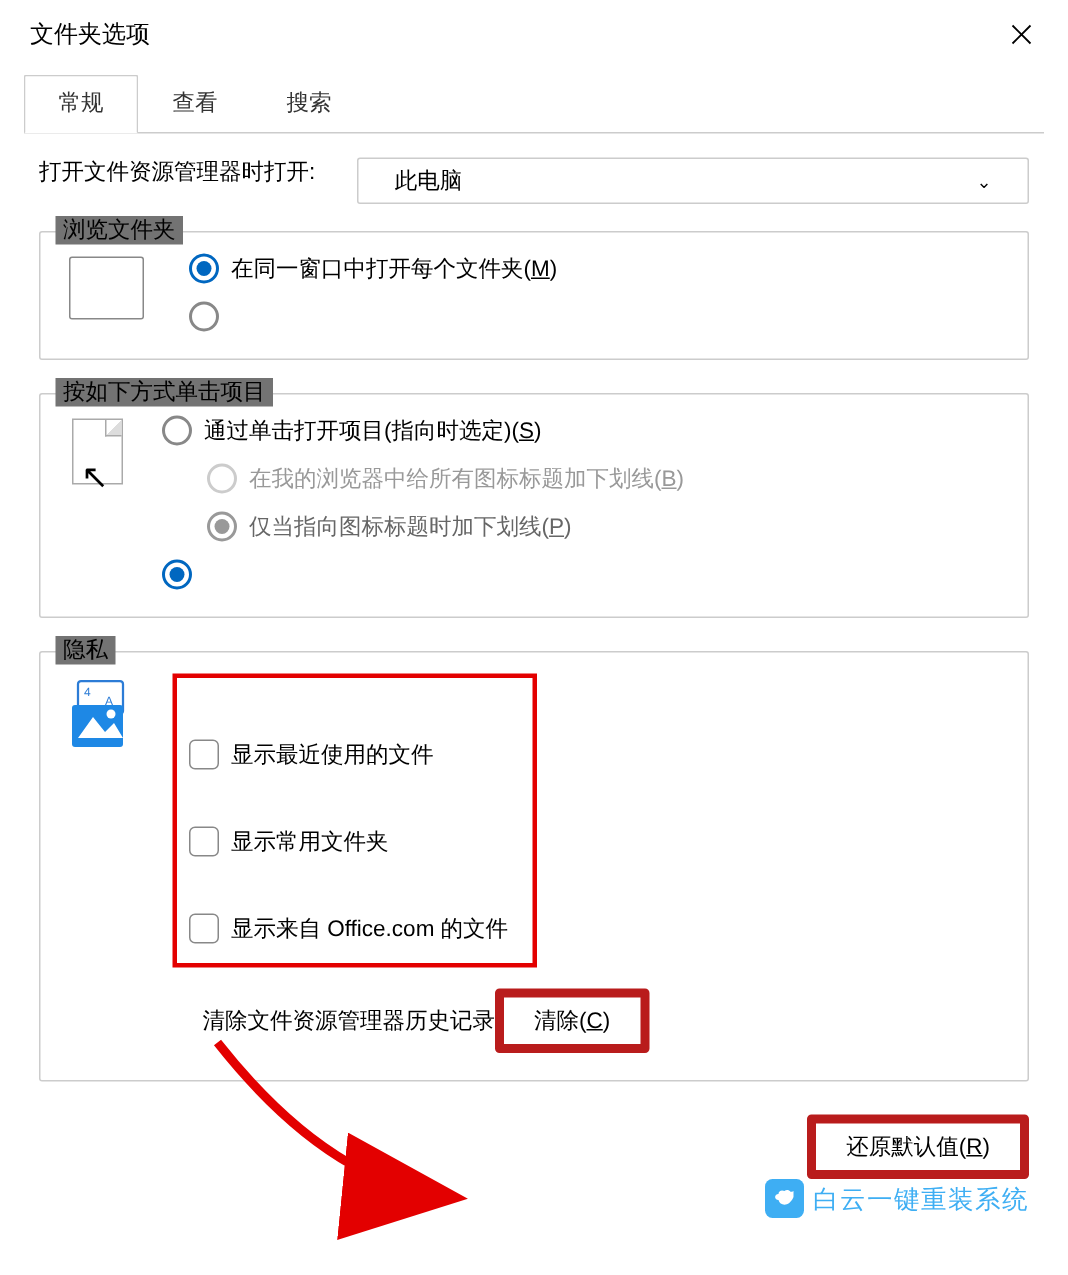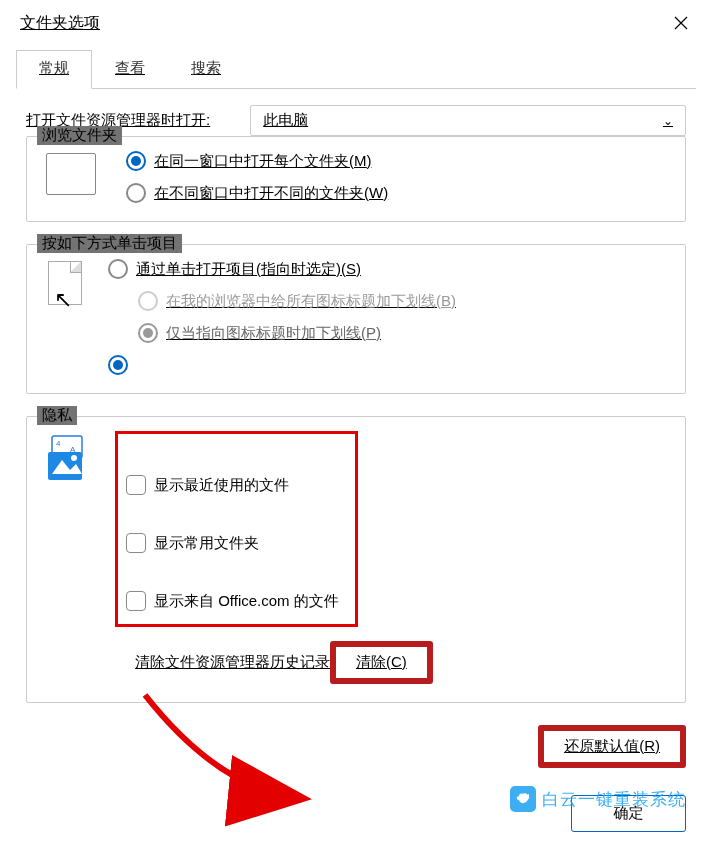--- a/index.html
+++ b/index.html
@@ -1,33 +1,33 @@
 <!DOCTYPE html>
 <html><head>
 <meta charset="utf-8">
 <style>
 * { box-sizing: border-box; margin: 0; padding: 0; font-family: "Microsoft YaHei", "Segoe UI", sans-serif; }
 body { background: #fff; width: 712px; height: 850px; overflow: hidden; position: relative; }
 
-.dialog { width: 712px; height: 850px; background: #fff; position: relative; text-decoration: underline; }
+.dialog { width: 712px; height: 850px; background: #fff; position: relative; }
 
 .titlebar { display: flex; justify-content: space-between; align-items: center; padding: 8px 16px 8px 20px; }
 .titlebar-title { font-size: 16px; color: #000; }
 .close-btn { width: 30px; height: 30px; display: flex; align-items: center; justify-content: center; font-size: 18px; cursor: pointer; }
 
 .tabs { display: flex; padding: 0 16px; margin-top: 4px; }
 .tab { padding: 8px 22px 10px 22px; font-size: 15px; cursor: pointer; color: #333; border: 1px solid transparent; border-bottom: none; position: relative; }
 .tab.active { border: 1px solid #ccc; border-bottom: 1px solid #fff; background: #fff; border-radius: 1px 1px 0 0; z-index: 2; }
 .tab-content-border { border-top: 1px solid #ccc; margin: -1px 16px 0 16px; position: relative; z-index: 1; }
 
 .content { padding: 16px 26px 10px 26px; }
 
-.row-open { display: flex; align-items: center; gap: 40px; }
+.row-open { display: flex; align-items: flex-start; gap: 28px; margin-bottom: 18px; }
 .row-open-label { font-size: 15px; }
-.select { flex: 1; display: flex; align-items: center; justify-content: space-between; border: 1px solid #ccc; padding: 5px 12px; font-size: 15px; cursor: pointer; border-radius: 2px; }
+.select { flex: 1; display: flex; align-items: center; justify-content: space-between; border: 1px solid #ccc; padding: 5px 24px; font-size: 15px; cursor: pointer; border-radius: 2px; }
 .chevron { font-size: 12px; }
 
 .fieldset { border: 1px solid #ccc; border-radius: 2px; padding: 14px 14px 18px 14px; margin-bottom: 22px; position: relative; }
 .fieldset-legend { position: absolute; top: -11px; left: 10px; background: #737373; padding: 0 5px; font-size: 15px; }
 
 .browse-row { display: flex; align-items: flex-start; gap: 30px; }
 .folder-icon-box { width: 50px; height: 42px; border: 1px solid #888; border-radius: 2px; margin-top: 2px; margin-left: 5px; }
 
 .radio-group { display: flex; flex-direction: column; gap: 12px; }
 .radio-item { display: flex; align-items: center; gap: 8px; font-size: 15px; cursor: pointer; }
@@ -110,21 +110,20 @@
       <div class="fieldset-legend">浏览文件夹</div>
       <div class="browse-row">
         <div class="folder-icon-box"></div>
         <div class="radio-group">
           <label class="radio-item">
             <span class="radio checked"></span>
             <span class="radio-label"><span>在同一窗口中打开每个文件夹(</span><u>M</u>)</span>
           </label>
           <label class="radio-item">
             <span class="radio"></span>
-            <span class="radio-label"><span>在不同窗口中打开不同的文件夹(</span><u>W</u>)</span>
           </label>
         </div>
       </div>
     </div>
 
     <div class="fieldset">
       <div class="fieldset-legend">按如下方式单击项目</div>
       <div class="click-row">
         <div class="cursor-icon">
           <div class="cursor-paper"></div>
@@ -195,21 +194,20 @@
   <svg class="arrow-svg" width="220" height="150" viewBox="0 0 220 150">
     <defs>
       <marker id="ah" markerWidth="14" markerHeight="12" refX="12" refY="6" orient="auto">
         <polygon points="0,0 14,6 0,12" fill="#e30000"></polygon>
       </marker>
     </defs>
     <path d="M 15 15 Q 90 110 170 118" stroke="#e30000" stroke-width="6" fill="none" marker-end="url(#ah)"></path>
   </svg>
 
   <div class="bottom-row">
-    <button class="btn primary btn-bottom">确定</button>
     <div class="watermark">
       <div class="wm-icon">
         <svg width="16" height="14" viewBox="0 0 16 14">
             <path d="M14 2c-1 .5-1 .5-2 .5C11 1 9 1 8 2 6 1 4 2 4 4c-3 0-3 4 0 4 1 4 7 5 10-2 0-1 0-2 0-4z" fill="#fff"></path>
           </svg>
       </div>
       <span class="wm-text">白云一键重装系统</span>
     </div>
   </div>
 

